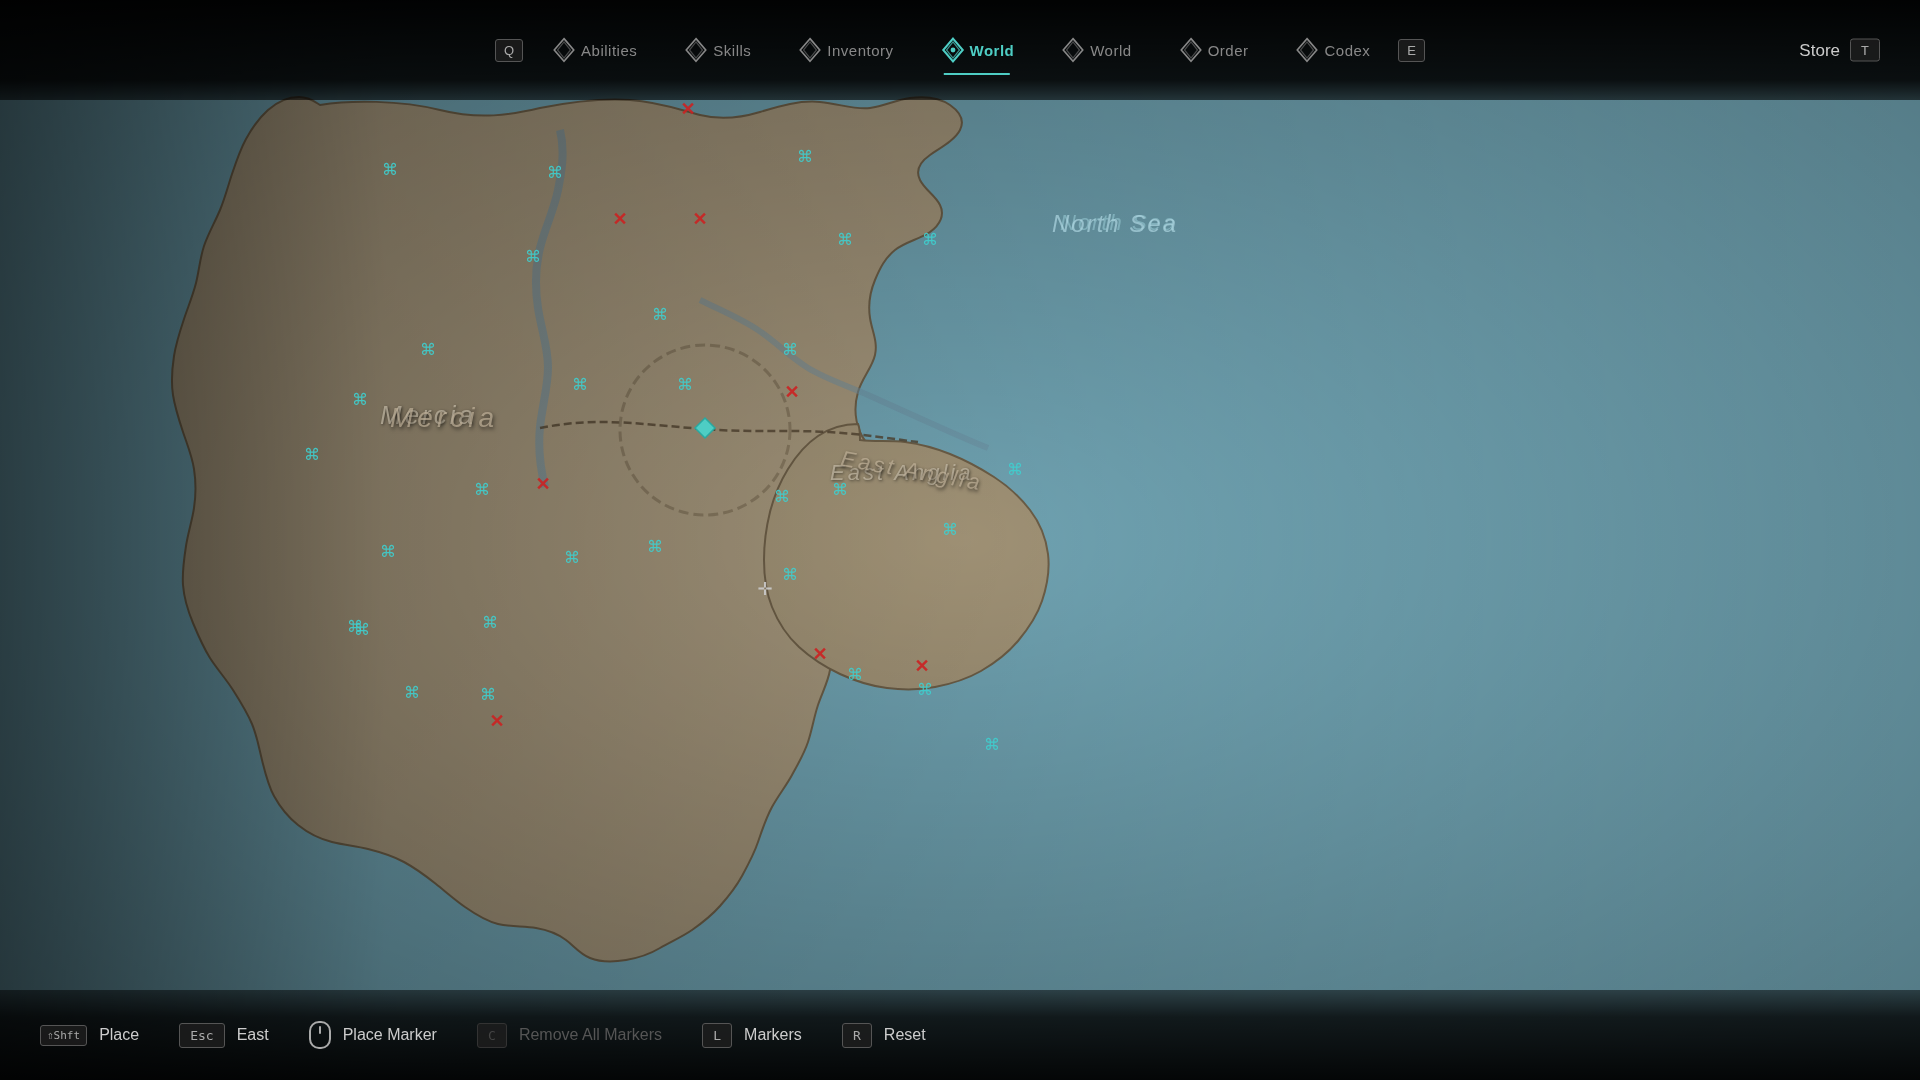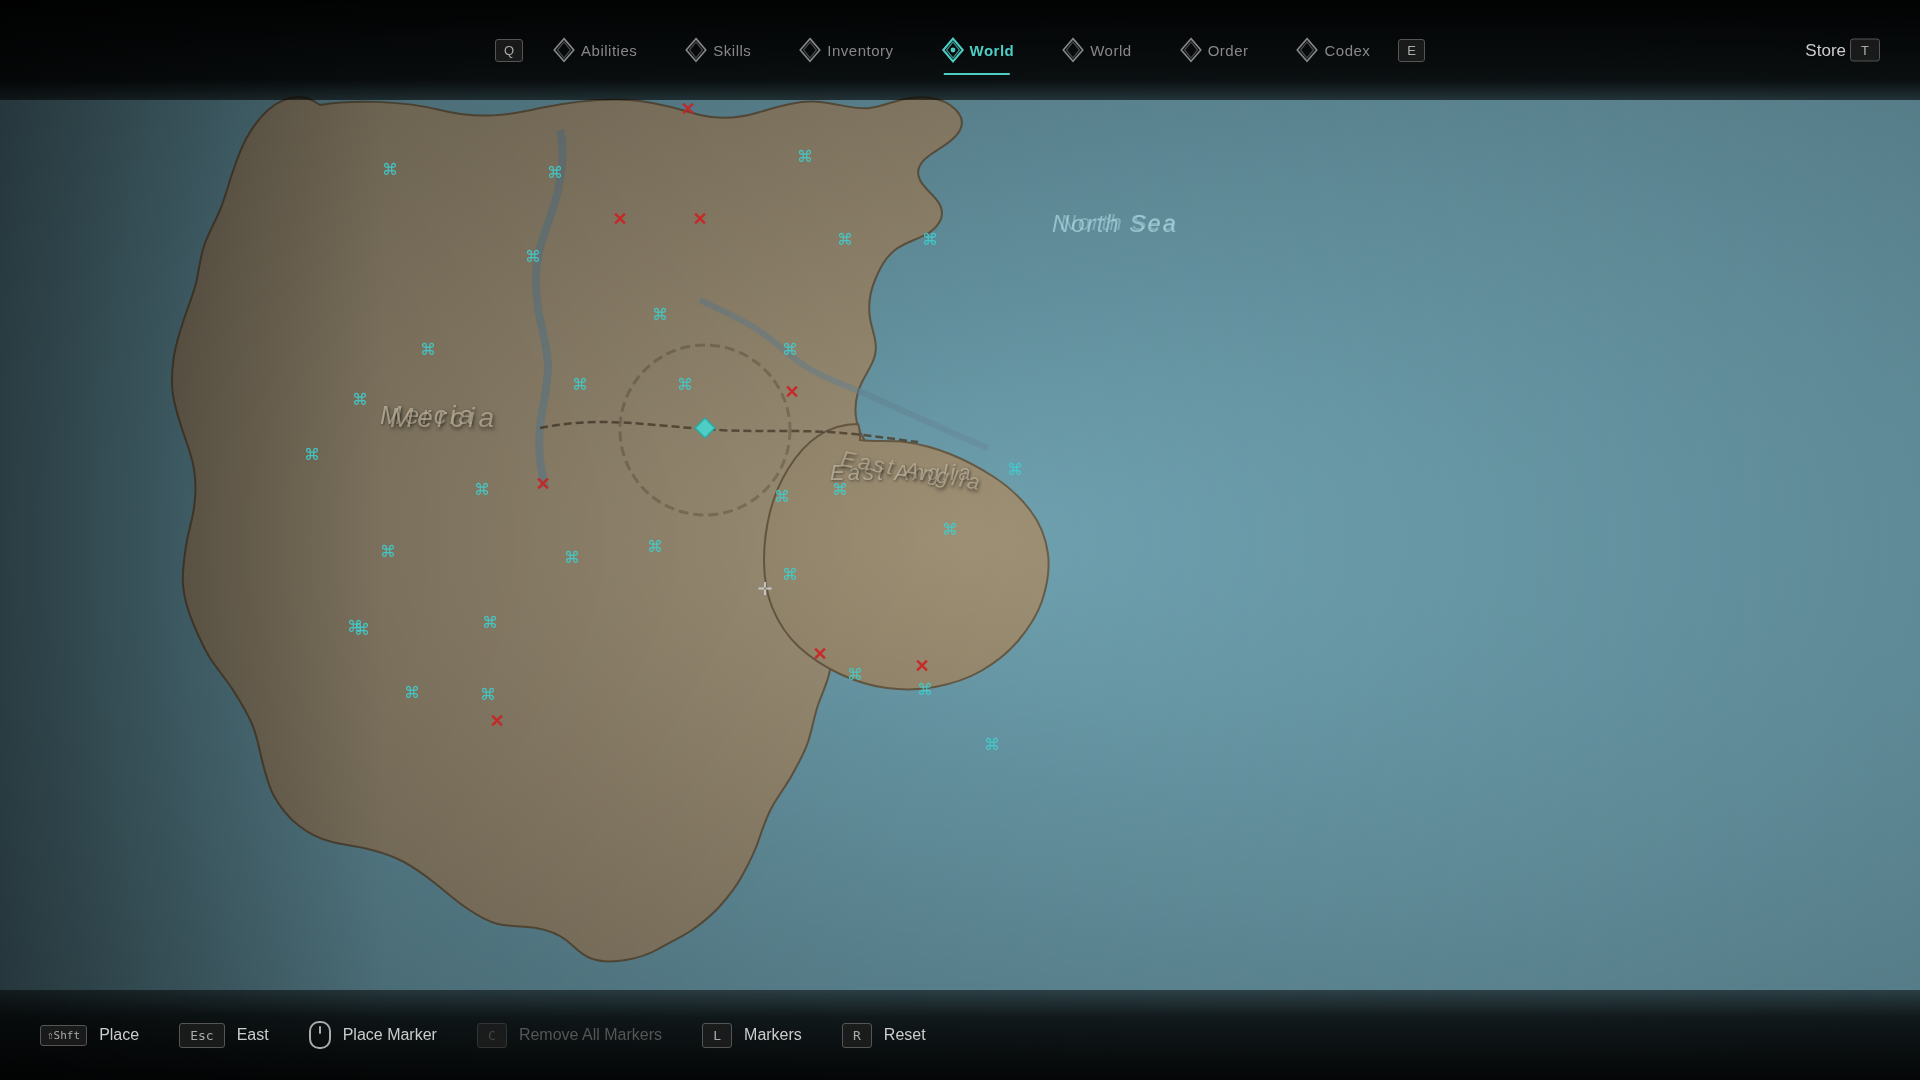--- a/index.html
+++ b/index.html
@@ -87,21 +87,21 @@
     }
 
     
     #store-btn {
       position: absolute;
       right: 40px;
       top: 50%;
       transform: translateY(-50%);
       display: flex;
       align-items: center;
-      gap: 4px;
+      gap: 10px;
       color: #ccc;
       font-size: 17px;
     }
 
     #store-btn .key-box {
       background: rgba(30,30,30,0.8);
       border: 1px solid #555;
       color: #aaa;
       padding: 3px 8px;
       font-size: 13px;

